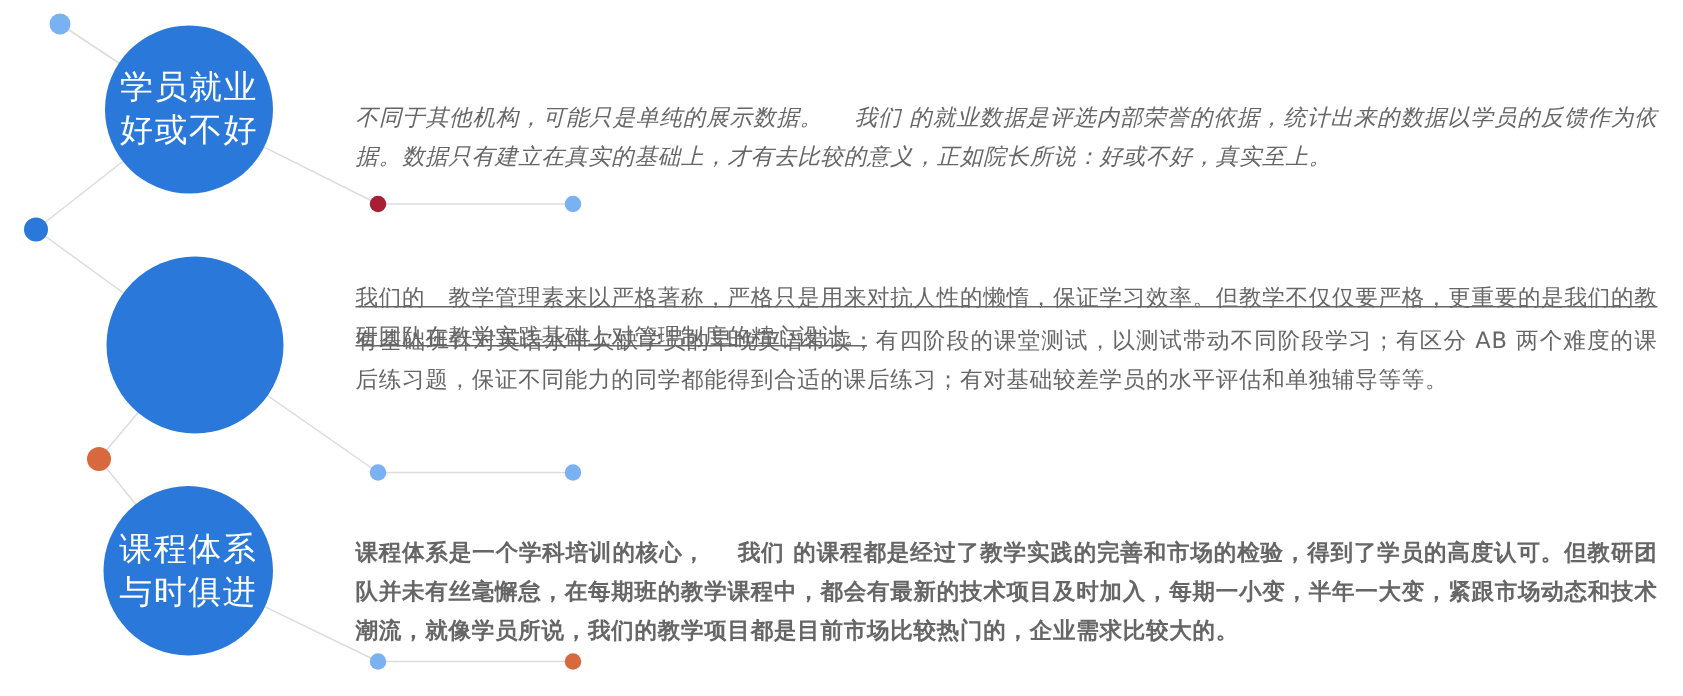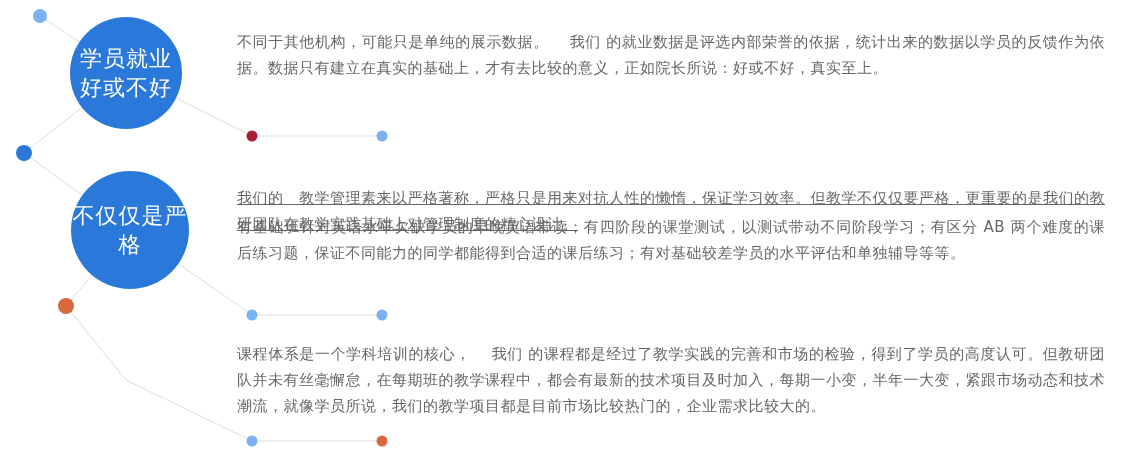--- a/index.html
+++ b/index.html
@@ -19,24 +19,24 @@
   }
   .bubble-1{left:70px;top:17px;width:112px;height:112px;}
   .bubble-2{left:71px;top:171px;width:118px;height:118px;}
   .bubble-3{left:69px;top:324px;width:113px;height:113px;}
   .textcol{position:absolute;left:237px;width:868px;color:#666;}
   .para{
     position:absolute;left:0;width:868px;margin:0;
     font-size:15px;line-height:26px;letter-spacing:0.5px;
     text-align:justify;color:#666;
   }
-  .para-1{top:29px;}
+  .para-1{top:65px;font-style:italic;}
   .para-2a{top:185px;text-decoration:underline;}
   .para-2b{top:214px;}
-  .para-3{top:341px;}
+  .para-3{top:355px;font-weight:bold;}
 </style>
 </head>
 <body>
 
 <div class="stage">
 
   <svg class="connectors" width="1122" height="464" viewBox="0 0 1122 464">
 
     <g fill="none" stroke-width="1">
       <line x1="40" y1="16" x2="126" y2="73" stroke="#dcdcdc"></line>
@@ -64,21 +64,24 @@
 
     <circle cx="252" cy="441" r="5.5" fill="#7ab1f2"></circle>
     <circle cx="382" cy="441" r="5.5" fill="#d8693f"></circle>
   </svg>
 
   <div class="bubble bubble-1">
     <span>学员就业</span>
     <span>好或不好</span>
   </div>
   <div class="bubble bubble-2">
-    <span>不仅仅是严格</span>
+  </div>
+  <div class="bubble bubble-3">
+    <span>课程体系</span>
+    <span>与时俱进</span>
   </div>
 
   <div class="textcol">
     <p class="para para-1">不同于其他机构，可能只是单纯的展示数据。　 我们 的就业数据是评选内部荣誉的依据，统计出来的数据以学员的反馈作为依据。数据只有建立在真实的基础上，才有去比较的意义，正如院长所说：好或不好，真实至上。</p>
     <p class="para para-2a">我们的　教学管理素来以严格著称，严格只是用来对抗人性的懒惰，保证学习效率。但教学不仅仅要严格，更重要的是我们的教研团队在教学实践基础上对管理制度的精心设计。</p>
     <p class="para para-2b">有基础班针对英语水平欠缺学员的早晚英语带读；有四阶段的课堂测试，以测试带动不同阶段学习；有区分 AB 两个难度的课后练习题，保证不同能力的同学都能得到合适的课后练习；有对基础较差学员的水平评估和单独辅导等等。</p>
     <p class="para para-3">课程体系是一个学科培训的核心，　 我们 的课程都是经过了教学实践的完善和市场的检验，得到了学员的高度认可。但教研团队并未有丝毫懈怠，在每期班的教学课程中，都会有最新的技术项目及时加入，每期一小变，半年一大变，紧跟市场动态和技术潮流，就像学员所说，我们的教学项目都是目前市场比较热门的，企业需求比较大的。</p>
   </div>
 
 </div>

